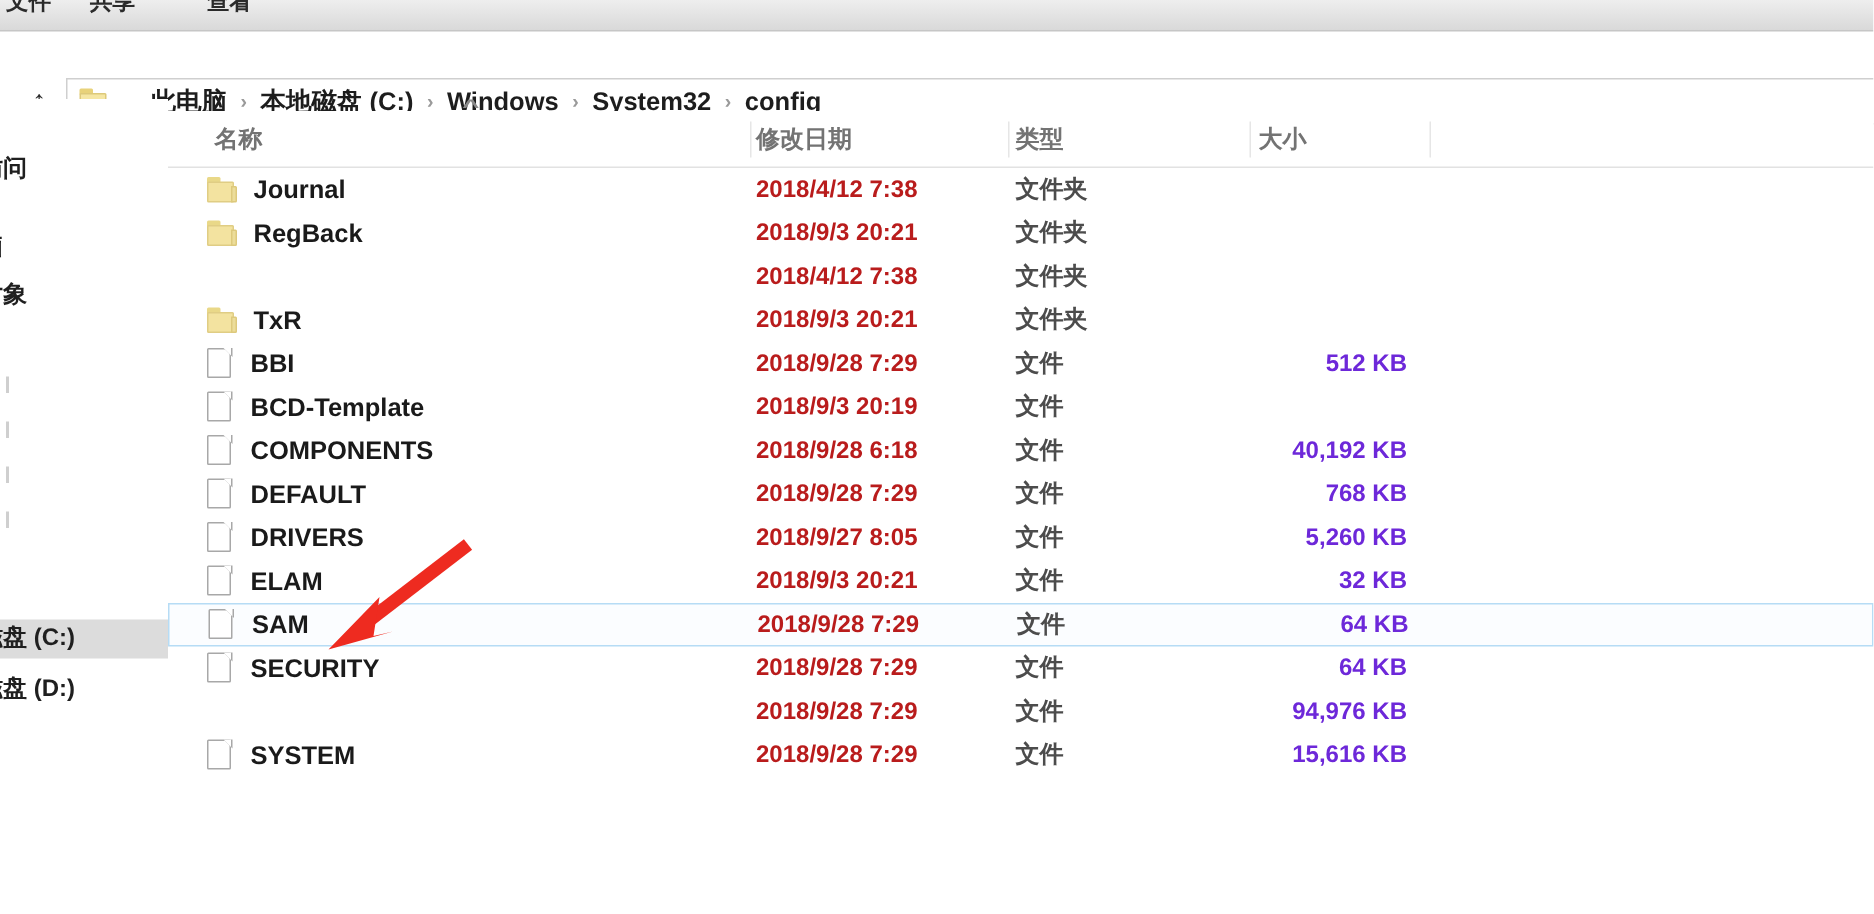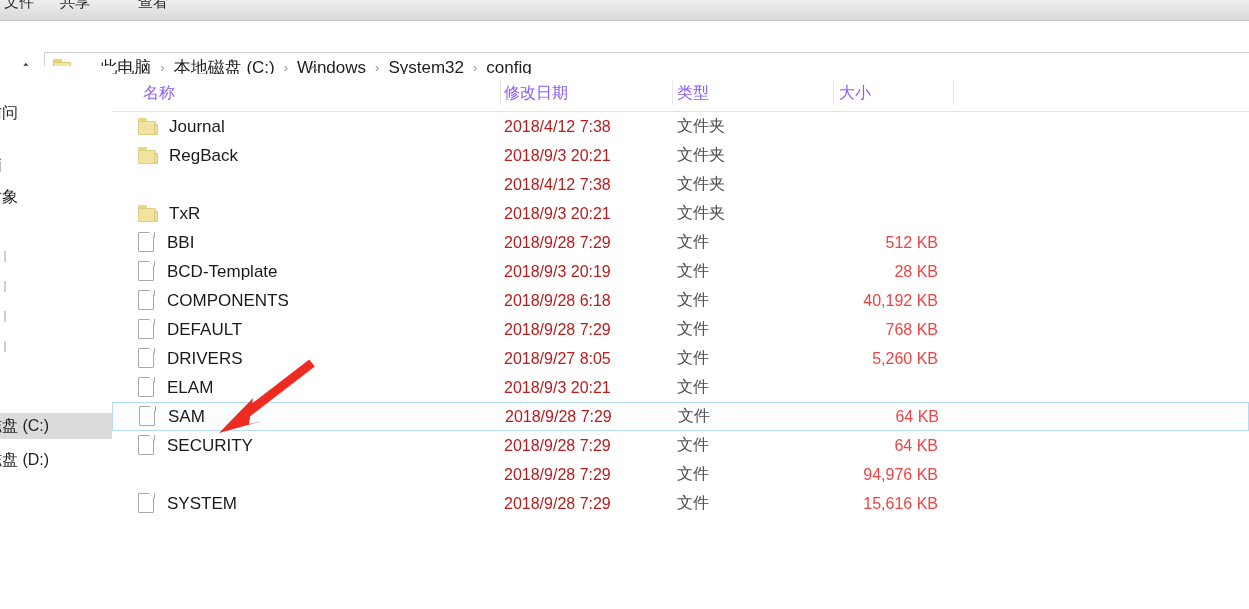--- a/index.html
+++ b/index.html
@@ -2,21 +2,21 @@
 <html><head>
 <meta charset="utf-8">
 <style>
   * { box-sizing: border-box; margin: 0; padding: 0; }
   html, body {
     width: 1249px; height: 609px;
     overflow: hidden;
     background: #ffffff;
     font-family: "Liberation Sans", "DejaVu Sans", sans-serif;
   }
-  #root { position: relative; width: 1249px; height: 609px; background: #ffffff; }
+  #root { position: relative; width: 1249px; height: 609px; background: #ffffff; font-weight: bold; }
 
   
   .ribbon {
     position: absolute; left: 0; top: 0; width: 1249px; height: 21px;
     background: linear-gradient(#eeeeee, #d9d9d9);
     border-bottom: 1px solid #c6c6c6;
     overflow: hidden;
   }
   .ribbon-tab {
     position: absolute; top: -9px; font-size: 15px; color: #2b2b2b;
@@ -78,21 +78,21 @@
   }
 
   
   .col-header {
     position: absolute; left: 112px; top: 74px; width: 1137px; height: 38px;
     background: #ffffff; border-bottom: 1px solid #e2e2e2;
   }
   .col-cell {
     position: absolute; top: 0; height: 38px;
     display: flex; align-items: center;
-    font-size: 16px; color: #8b5cf6;
+    font-size: 16px; color: #737373;
     white-space: nowrap;
   }
   .col-div {
     position: absolute; top: 7px; width: 1px; height: 24px; background: #e6e6e6;
   }
   .sort-caret {
     position: absolute; left: 310px; top: 64px;
     font-size: 13px; color: #8a8a8a; line-height: 1;
     transform: scaleX(1.5);
   }
@@ -142,21 +142,21 @@
   }
   .name-text { font-size: 17px; color: #1a1a1a; white-space: nowrap; }
   .cell-date {
     position: absolute; left: 392px; font-size: 16px; color: #b91c1c; white-space: nowrap;
   }
   .cell-type {
     position: absolute; left: 565px; font-size: 16px; color: #4c4c4c; white-space: nowrap;
   }
   .cell-size {
     position: absolute; left: 645px; width: 181px; text-align: right;
-    font-size: 16px; color: #ef4444; white-space: nowrap;
+    font-size: 16px; color: #6d28d9; white-space: nowrap;
   }
 
   
   .arrow-layer {
     position: absolute; left: 0; top: 0; width: 1249px; height: 609px;
     pointer-events: none;
   }
 </style>
 </head>
 <body>
@@ -275,21 +275,20 @@
         <div class="cell-name">
           <div class="icon-file">
             <div class="page"></div>
             <div class="fold"></div>
             <div class="fold-in"></div>
           </div>
           <span class="name-text">BCD-Template</span>
         </div>
         <div class="cell-date">2018/9/3 20:19</div>
         <div class="cell-type">文件</div>
-        <div class="cell-size">28 KB</div>
       </div>
       <div class="row" style="top: 174px;">
         <div class="cell-name">
           <div class="icon-file">
             <div class="page"></div>
             <div class="fold"></div>
             <div class="fold-in"></div>
           </div>
           <span class="name-text">COMPONENTS</span>
         </div>
@@ -327,20 +326,21 @@
         <div class="cell-name">
           <div class="icon-file">
             <div class="page"></div>
             <div class="fold"></div>
             <div class="fold-in"></div>
           </div>
           <span class="name-text">ELAM</span>
         </div>
         <div class="cell-date">2018/9/3 20:21</div>
         <div class="cell-type">文件</div>
+        <div class="cell-size">32 KB</div>
       </div>
       <div class="row selected" style="top: 290px;">
         <div class="cell-name">
           <div class="icon-file">
             <div class="page"></div>
             <div class="fold"></div>
             <div class="fold-in"></div>
           </div>
           <span class="name-text">SAM</span>
         </div>

